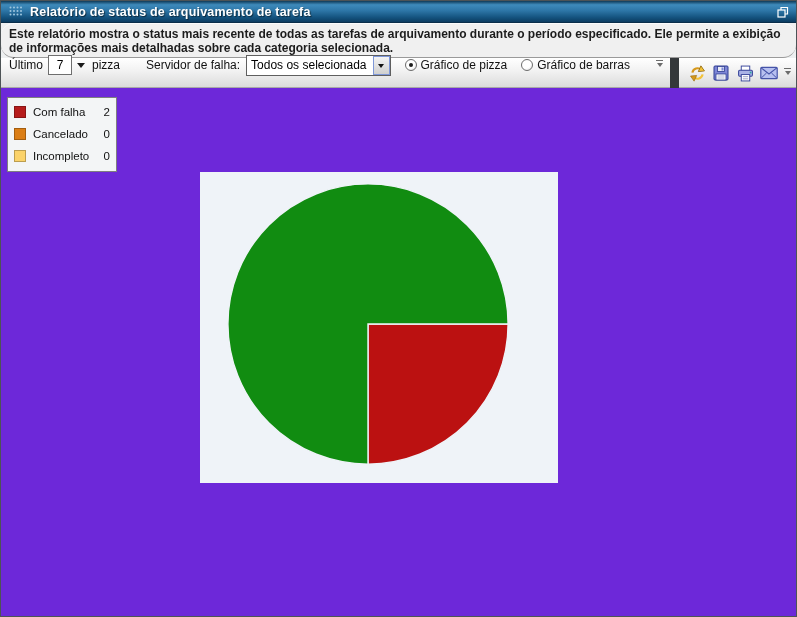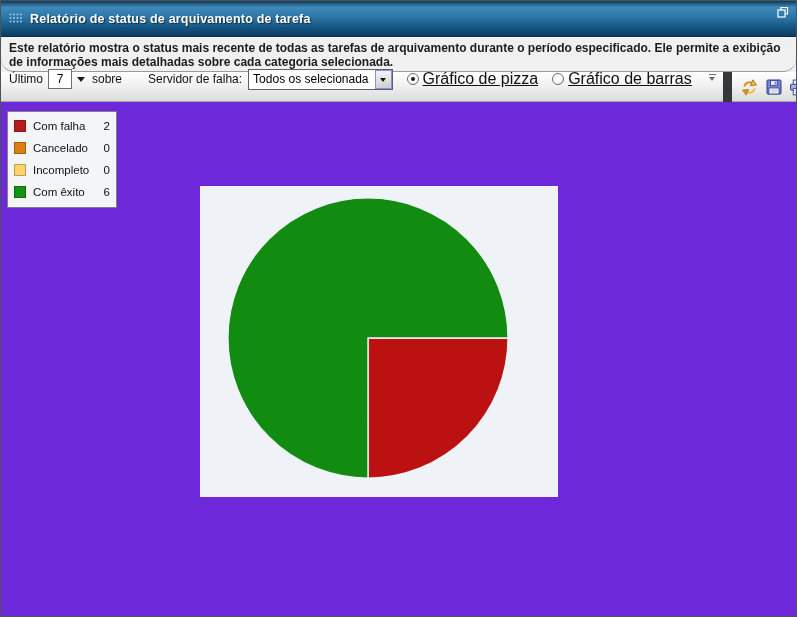--- a/index.html
+++ b/index.html
@@ -3,21 +3,21 @@
 <meta charset="utf-8">
 <style>
   html,body{margin:0;padding:0;background:#2f3234;}
   *{box-sizing:border-box;font-family:"Liberation Sans","DejaVu Sans",sans-serif;}
   .window{
     width:797px;height:617px;position:relative;overflow:hidden;
     border:1px solid #4d5356;background:#eef0f1;
   }
   
   .titlebar{
-    height:36px;display:flex;align-items:center;padding:0 8px;
+    height:22px;display:flex;align-items:center;padding:0 8px;
     background:linear-gradient(180deg,#0e3a58 0%,#3e8abb 18%,#2e77a8 45%,#14537f 78%,#0c3c61 100%);
     border-bottom:1px solid #0a2e4a;position:relative;
   }
   .grip{width:13px;height:11px;margin-right:8px;flex:0 0 auto;}
   .titlebar h1{
     font-size:12.5px;font-weight:bold;color:#ffffff;margin:0;
     text-shadow:1px 1px 1px rgba(0,0,0,.55);letter-spacing:.2px;
   }
   .popout{position:absolute;right:7px;top:5px;width:12px;height:12px;cursor:pointer;}
   
@@ -55,21 +55,21 @@
   }
   .combo .btn i{width:0;height:0;border:3.5px solid transparent;border-top:4.5px solid #111;margin-top:4px;}
   .radio{display:flex;align-items:center;margin-right:14px;cursor:pointer;}
   .radio .dot{
     width:12px;height:12px;border-radius:50%;border:1px solid #6c6c6c;margin-right:4px;
     background:radial-gradient(circle at 35% 30%,#ffffff 55%,#d7d7d7 100%);position:relative;flex:0 0 auto;
   }
   .radio.checked .dot::after{
     content:"";position:absolute;left:3px;top:3px;width:4px;height:4px;border-radius:50%;background:#1c1c1c;
   }
-  .radio .rlabel{font-size:16px;color:#111;white-space:nowrap;text-decoration:underline;}
+  .radio .rlabel{font-size:12px;color:#111;white-space:nowrap;}
   .ovf{margin-left:auto;display:flex;flex-direction:column;align-items:center;padding:0 3px;cursor:pointer;}
   .ovf .bar{width:7px;height:1px;background:#6b6b6b;margin-bottom:2px;}
   .ovf .tri{width:0;height:0;border:3px solid transparent;border-top:4px solid #6b6b6b;}
   .iconbtn{width:20px;height:20px;margin:0 2px;display:flex;align-items:center;justify-content:center;cursor:pointer;}
   
   .content{position:relative;height:528px;background:#6d28d9;}
   .legend{
     position:absolute;left:6px;top:9px;width:110px;
     border:1px solid #7f7f7f;background:#f3f5f6;padding:3px 6px 4px 6px;
   }
@@ -113,21 +113,21 @@
 
   <div class="descbar">
     <p>Este relatório mostra o status mais recente de todas as tarefas de arquivamento durante o período especificado. Ele permite a exibição de informações mais detalhadas sobre cada categoria selecionada.</p>
   </div>
 
   <div class="toolrow">
     <div class="toolsec main">
       <span class="tlabel">Último</span>
       <div class="numbox">7</div>
       <i class="plainarrow"></i>
-      <span class="tlabel" style="margin-right:26px;">sobre</span>
+      <span class="tlabel" style="margin-right:26px;">pizza</span>
       <span class="tlabel">Servidor de falha:</span>
       <div class="combo">
         <span class="val">Todos os selecionada</span>
         <span class="btn">
             <i></i>
           </span>
       </div>
       <div class="radio checked" id="radio-0">
         <span class="dot"></span>
         <span class="rlabel">Gráfico de pizza</span>
@@ -199,25 +199,20 @@
         <span class="llabel">Cancelado</span>
         <span class="lval">0</span>
       </div>
 
       <div class="lrow">
         <span class="lsw" style="background: rgb(251, 211, 106);"></span>
         <span class="llabel">Incompleto</span>
         <span class="lval">0</span>
       </div>
 
-      <div class="lrow">
-        <span class="lsw" style="background: rgb(19, 147, 19);"></span>
-        <span class="llabel">Com êxito</span>
-        <span class="lval">6</span>
-      </div>
     </div>
 
     <div class="chartpanel">
       <svg id="pie" width="284" height="284" viewBox="0 0 300 300">
           <path d="M 150 150 L 298.00 150.00 A 148 148 0 0 1 150.00 298.00 Z" fill="#bb1111" stroke="#eff3f8" stroke-width="1.5"></path>
           <path d="M 150 150 L 150.00 298.00 A 148 148 0 1 1 298.00 150.00 Z" fill="#118c11" stroke="#eff3f8" stroke-width="1.5"></path>
         </svg>
     </div>
   </div>
 

